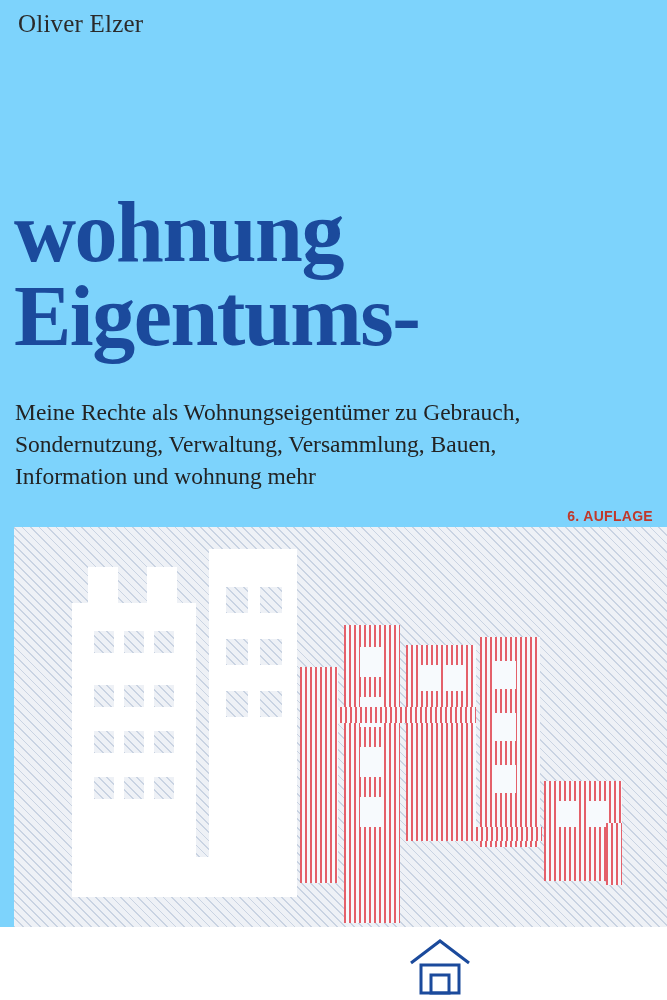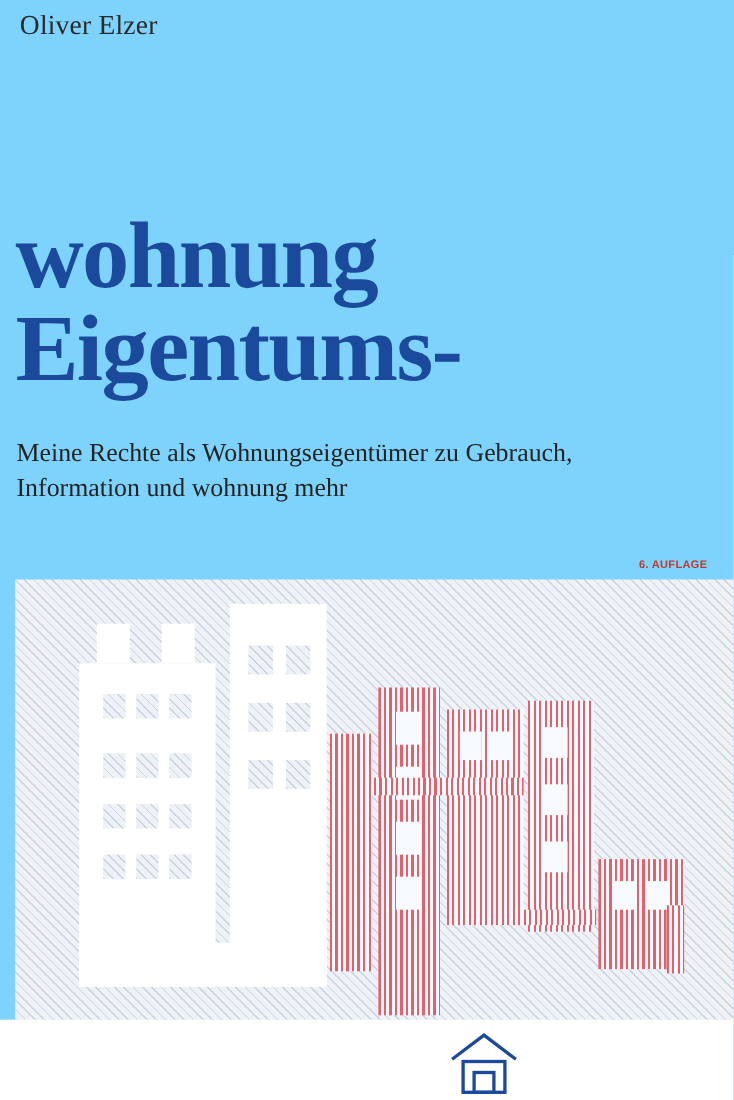--- a/index.html
+++ b/index.html
@@ -61,24 +61,24 @@
     color: #232323;
     font-size: 23.5px;
     line-height: 1.37;
     font-family: "Liberation Serif", serif;
   }
   .subtitle .sline { display: block; white-space: nowrap; }
 
   
   .edition {
     position: absolute;
-    right: 24px;
+    right: 14px;
     top: 508px;
     font-family: "Liberation Sans", sans-serif;
-    font-size: 10px;
+    font-size: 14px;
     font-weight: bold;
     color: #c0392b;
     letter-spacing: 0.3px;
   }
 
   
   .band {
     position: absolute;
     left: 14px;
     top: 527px;
@@ -182,20 +182,21 @@
 
   <div class="author">Oliver Elzer</div>
 
   <div class="title">
     <span class="line">wohnung</span>
     <span class="line">Eigentums-</span>
   </div>
 
   <div class="subtitle">
     <span class="sline">Meine Rechte als Wohnungseigentümer zu Gebrauch,</span>
+    <span class="sline">Sondernutzung, Verwaltung, Versammlung, Bauen,</span>
     <span class="sline">Information und wohnung mehr</span>
   </div>
 
   <div class="edition">6. AUFLAGE</div>
 
   <div class="band">
 
     <div class="bld" style="left:74px; top:40px; width:30px; height:36px;"></div>
     <div class="bld" style="left:133px; top:40px; width:30px; height:36px;"></div>
 

